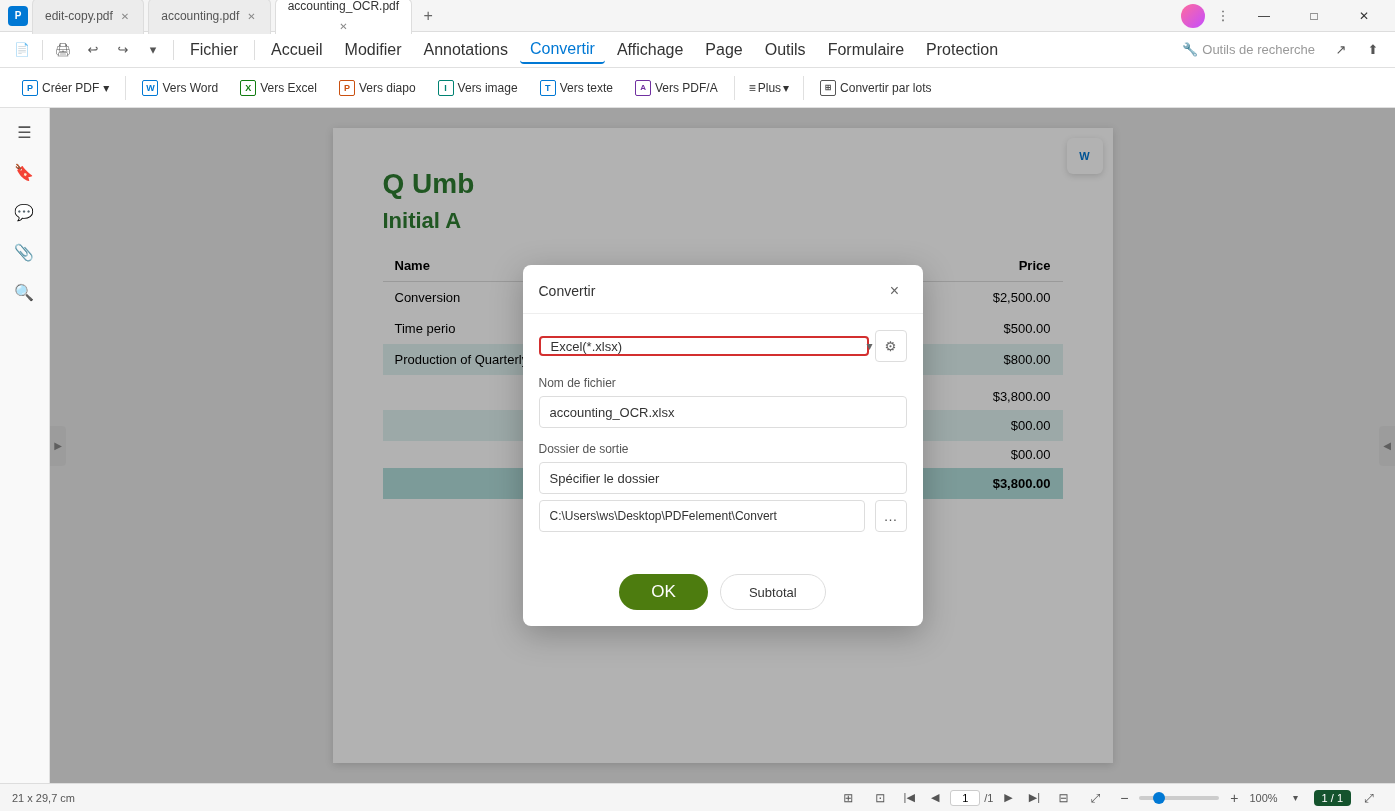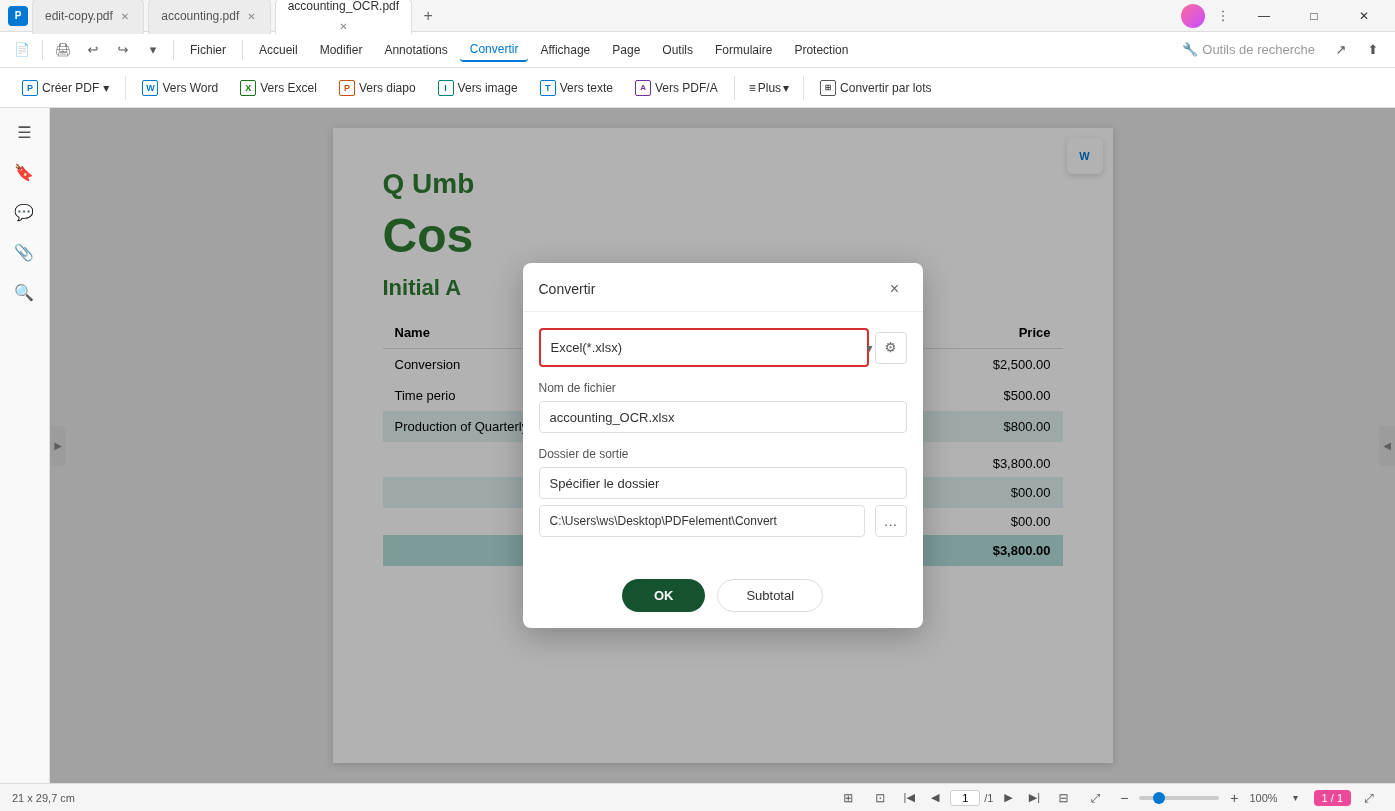--- a/index.html
+++ b/index.html
@@ -26,21 +26,21 @@
     .win-btn { width: 46px; height: 32px; display: flex; align-items: center; justify-content: center; font-size: 12px; cursor: pointer; color: #333; }
 
     
     .menubar {
       display: flex; align-items: center; height: 36px;
       background: #fff; padding: 0 8px; gap: 2px;
       border-bottom: 1px solid #e0e0e0;
     }
     .menu-item {
       padding: 4px 10px; cursor: pointer; border-radius: 4px;
-      font-size: 12px; color: #333; white-space: nowrap;
+      font-size: 16px; color: #333; white-space: nowrap;
     }
     .menu-item.active { color: #0078d4; border-bottom: 2px solid #0078d4; }
     .menu-separator { width: 1px; height: 20px; background: #ddd; margin: 0 4px; }
     .menu-icon-btn { display: flex; align-items: center; justify-content: center; width: 28px; height: 28px; cursor: pointer; border-radius: 4px; color: #555; }
     .right-menu { margin-left: auto; display: flex; align-items: center; gap: 4px; }
     .search-tools { display: flex; align-items: center; gap: 4px; color: #999; font-size: 13px; padding: 4px 8px; }
     .circle-avatar { width: 24px; height: 24px; border-radius: 50%; background: linear-gradient(135deg, #ff6b9d, #c44dff); }
 
     
     .toolbar {
@@ -123,36 +123,36 @@
       display: flex; align-items: center; justify-content: space-between;
       padding: 14px 16px 10px; border-bottom: 1px solid #eee;
     }
     .modal-title { font-size: 14px; font-weight: 500; color: #333; }
     .modal-close { width: 24px; height: 24px; display: flex; align-items: center; justify-content: center; cursor: pointer; border-radius: 4px; color: #666; font-size: 16px; border: none; background: none; }
     .modal-body { padding: 16px; }
     .form-label { font-size: 12px; color: #555; margin-bottom: 6px; display: block; }
     .form-group { margin-bottom: 14px; }
     .select-wrapper { position: relative; display: flex; align-items: center; gap: 6px; }
     .form-select {
-      flex: 1; height: 39px; border: 2px solid #d32f2f; border-radius: 4px;
+      flex: 1; height: 20px; border: 2px solid #d32f2f; border-radius: 4px;
       padding: 0 30px 0 10px; font-size: 13px; appearance: none;
       background: white; cursor: pointer; color: #333;
     }
     .select-arrow { position: absolute; right: 34px; top: 50%; transform: translateY(-50%); pointer-events: none; color: #666; font-size: 12px; }
     .settings-btn { width: 32px; height: 32px; display: flex; align-items: center; justify-content: center; border: 1px solid #ddd; border-radius: 4px; cursor: pointer; color: #666; background: white; }
     .form-input {
       width: 100%; height: 32px; border: 1px solid #ddd; border-radius: 4px;
       padding: 0 10px; font-size: 13px; color: #333; outline: none;
     }
     .folder-select { display: flex; gap: 6px; }
     .folder-dropdown { flex: 1; height: 32px; border: 1px solid #ddd; border-radius: 4px; padding: 0 10px; font-size: 13px; color: #333; appearance: none; background: white; cursor: pointer; }
     .folder-path { flex: 1; height: 32px; border: 1px solid #ddd; border-radius: 4px; padding: 0 10px; font-size: 12px; color: #333; display: flex; align-items: center; overflow: hidden; white-space: nowrap; }
     .folder-browse { width: 32px; height: 32px; display: flex; align-items: center; justify-content: center; border: 1px solid #ddd; border-radius: 4px; cursor: pointer; color: #555; background: white; font-size: 14px; }
     .modal-footer { display: flex; justify-content: center; gap: 12px; padding: 12px 16px 16px; }
-    .btn-primary { background: #14532d; color: white; border: none; border-radius: 18px; padding: 8px 32px; font-size: 13px; cursor: pointer; font-weight: 700; }
+    .btn-primary { background: #4d7c0f; color: white; border: none; border-radius: 18px; padding: 8px 32px; font-size: 17px; cursor: pointer; font-weight: 400; }
     .btn-secondary { background: white; color: #333; border: 1px solid #ddd; border-radius: 18px; padding: 8px 28px; font-size: 13px; cursor: pointer; }
 
     .corner-btn { position: absolute; top: 10px; right: 20px; width: 36px; height: 36px; background: white; border-radius: 6px; display: flex; align-items: center; justify-content: center; box-shadow: 0 2px 6px rgba(0,0,0,0.15); cursor: pointer; }
   </style>
 </head>
 <body>
 
 <div class="titlebar">
   <div class="app-icon">
     <span>P</span>
@@ -265,21 +265,20 @@
 
     <div style="position:absolute;left:0;top:50%;transform:translateY(-50%);width:16px;height:40px;background:#e0e0e0;border-radius:0 4px 4px 0;display:flex;align-items:center;justify-content:center;cursor:pointer;font-size:10px;color:#888;z-index:10">▶</div>
 
     <div class="pdf-page">
 
       <div class="corner-btn" style="position:absolute;top:10px;right:10px;">
         <span style="font-size:11px;font-weight:bold;color:#0078d4">W</span>
       </div>
 
       <div class="pdf-title">Q Umb</div>
-      <div class="pdf-subtitle">Cos</div>
       <div class="pdf-section">Initial A</div>
 
       <table class="pdf-table">
         <thead>
           <tr class="header-row">
             <th>Name</th>
             <th></th>
             <th class="price">Price</th>
           </tr>
         </thead>
@@ -392,16 +391,16 @@
     <span>/1</span>
     <div class="nav-btn">▶</div>
     <div class="nav-btn">▶|</div>
     <div class="menu-icon-btn" style="font-size:12px">⊟</div>
     <div class="menu-icon-btn" style="font-size:12px">⤢</div>
     <div class="zoom-btn">−</div>
     <input type="range" class="zoom-slider" min="25" max="400" value="100" style="">
     <div class="zoom-btn">+</div>
     <span>100%</span>
     <div class="menu-icon-btn" style="font-size:10px">▾</div>
-    <div style="background:#ec4899;color:white;border-radius:4px;padding:2px 8px;font-size:11px">1 / 1</div>
+    <div style="background:#14532d;color:white;border-radius:4px;padding:2px 8px;font-size:11px">1 / 1</div>
     <div class="menu-icon-btn" style="font-size:12px">⤢</div>
   </div>
 </div>
 
 </body></html>

